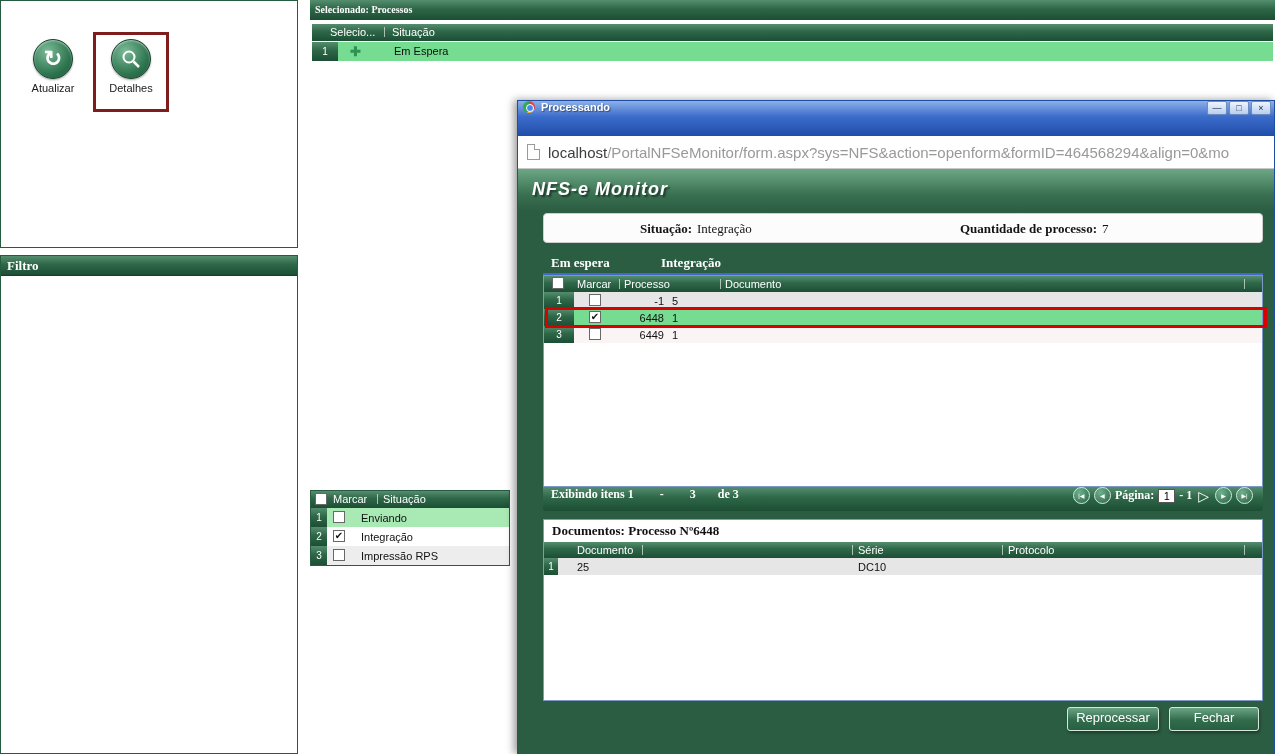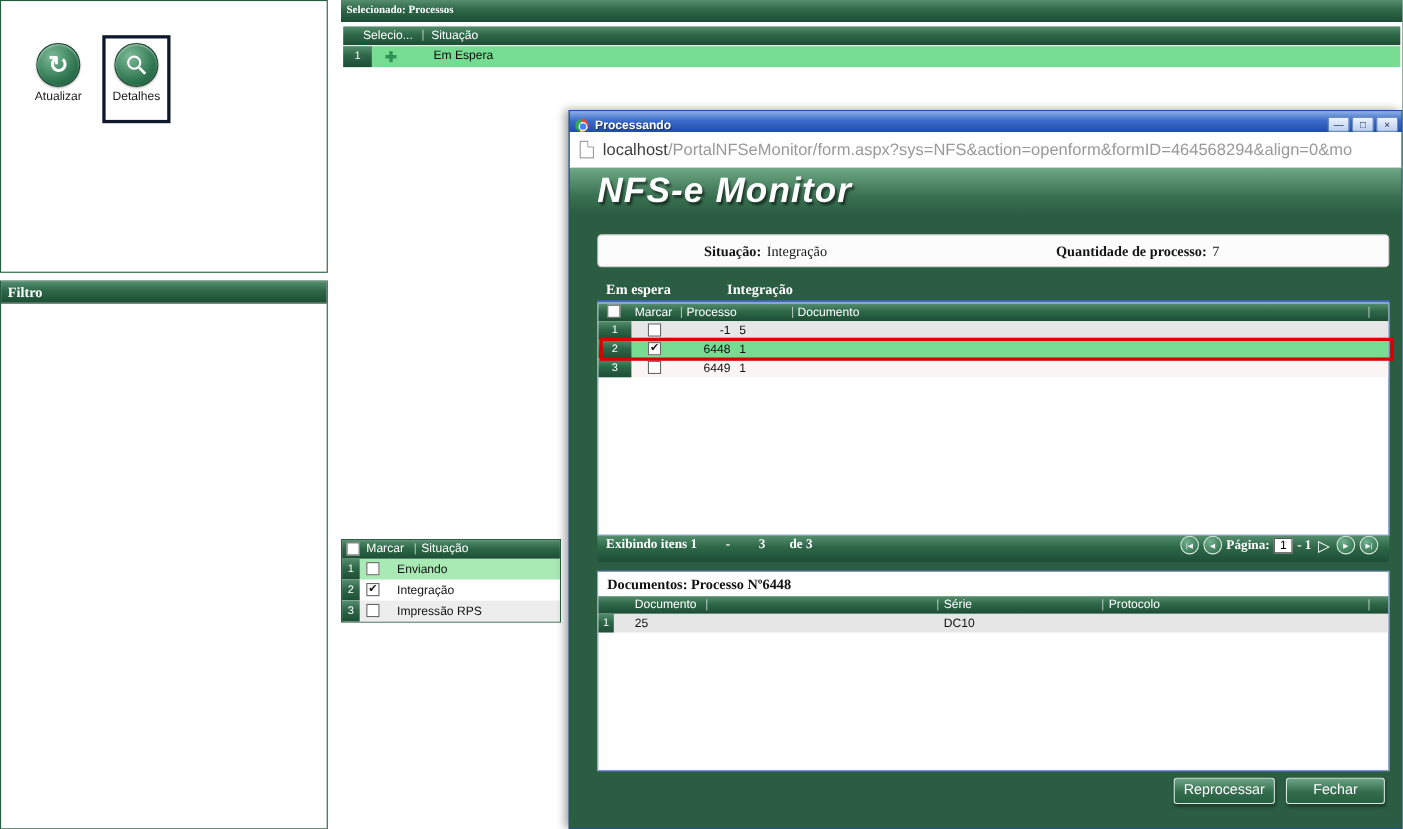--- a/index.html
+++ b/index.html
@@ -10,21 +10,21 @@
   .vsep{position:absolute;width:1px;height:10px;background:rgba(255,255,255,.6);top:3px}
   .cb{width:12px;height:12px;background:#fff;border:1px solid #686868;font-size:10px;line-height:10px;text-align:center;color:#111}
   .num-cell{color:#fff;font-size:10px;text-align:center}
 
   
   .panel{position:absolute;left:0;width:298px;border:1px solid #235c3e;background:#fff}
   #acoes-panel{top:0;height:248px}
   #filtro-panel{top:255px;height:499px}
   .panel-header{height:20px;line-height:20px;padding-left:6px;color:#fff;font-size:13px;border-bottom:1px solid #163d29}
   #btn-atualizar{position:absolute;left:24px;top:38px;width:56px;text-align:center;cursor:pointer}
-  #detalhes-box{position:absolute;left:92px;top:31px;width:62px;height:80px;border:3px solid #0f172a}
+  #detalhes-box{position:absolute;left:92px;top:31px;width:76px;height:80px;border:3px solid #7f1d1d}
   #btn-detalhes{margin-top:4px;width:100%;text-align:center;cursor:pointer}
   .icon-circle{width:40px;height:40px;margin:0 auto;border-radius:50%;border:1px solid #16402b;background:radial-gradient(circle at 35% 30%,#7cbb97,#2e7550 62%,#1c5336);color:#fff;display:flex;align-items:center;justify-content:center;box-shadow:inset 0 1px 2px rgba(255,255,255,.55),0 1px 2px rgba(0,0,0,.35)}
   .icon-circle .g{font-size:22px;font-weight:bold;line-height:1}
   .action-label{font-size:11px;color:#1a1a1a;margin-top:3px}
 
   
   #mid{position:absolute;left:310px;top:0;width:965px;height:754px}
   #mid-header{position:relative;height:20px;line-height:20px;padding-left:5px;color:#fff;font-size:10px;overflow:hidden}
   #sel-table{position:absolute;left:2px;right:2px;top:24px}
   #sel-thead{position:relative;height:17px;color:#fff}
@@ -42,32 +42,32 @@
   #sit-thead .c-marcar{position:absolute;left:22px;top:2px}
   #sit-thead .s1{left:66px}
   #sit-thead .c-sit{position:absolute;left:72px;top:2px}
   .sit-row{position:relative;height:19px}
   .sit-row .num{position:absolute;left:0;top:0;width:16px;height:19px;line-height:19px}
   .sit-row .cb{position:absolute;left:22px;top:3px}
   .sit-row .lbl{position:absolute;left:50px;top:4px;color:#111}
 
   
   #popup{position:absolute;left:517px;top:100px;width:758px;height:654px;z-index:10;background:#2b5d42;border:1px solid #1e4da8;box-shadow:-3px 0 8px rgba(0,0,0,.4)}
-  #titlebar{position:relative;height:19px;background:linear-gradient(180deg,#8db0e8 0%,#3c6ccb 45%,#1f4da9 100%);display:flex;align-items:flex-end}
+  #titlebar{position:relative;height:35px;background:linear-gradient(180deg,#8db0e8 0%,#3c6ccb 45%,#1f4da9 100%);display:flex;align-items:flex-start}
   #chrome-icon{width:12px;height:12px;border-radius:50%;margin-left:5px;background:conic-gradient(#ea4335 0 30%,#fbbc05 30% 55%,#34a853 55% 100%);position:relative;flex:0 0 auto}
   #chrome-icon::after{content:"";position:absolute;left:3px;top:3px;width:6px;height:6px;border-radius:50%;background:#4285f4;border:1px solid #fff}
   #popup-title{color:#fff;font-weight:bold;font-size:11px;margin-left:6px;text-shadow:1px 1px 1px rgba(0,0,0,.45)}
   #win-btns{margin-left:auto;margin-right:3px;display:flex;gap:2px}
   .win-btn{width:20px;height:14px;background:linear-gradient(180deg,#eef4fd,#b9cfef);border:1px solid #6d8cbd;border-radius:2px;font-size:9px;line-height:12px;text-align:center;color:#1a2a4a;cursor:pointer}
   #urlbar{height:33px;background:#fff;border-bottom:1px solid #c8c8c8;display:flex;align-items:center}
   #page-icon{width:13px;height:16px;border:1px solid #9a9a9a;margin-left:9px;position:relative;background:#fdfdfd;flex:0 0 auto}
   #page-icon::after{content:"";position:absolute;right:-1px;top:-1px;border-left:5px solid #fff;border-top:5px solid #fff;box-shadow:-1px 1px 0 #9a9a9a}
   #url-text{margin-left:8px;font-size:15px;color:#999;white-space:nowrap;overflow:hidden}
   #url-domain{color:#3d3d3d}
-  #banner{height:42px;background:linear-gradient(180deg,#6da785 0%,#3a7152 60%,#2b5d42 100%);color:#fff;font-style:italic;font-weight:bold;font-size:32px;line-height:41px;padding-left:25px;letter-spacing:1px;text-shadow:2px 2px 2px rgba(0,0,0,.5)}
+  #banner{height:42px;background:linear-gradient(180deg,#6da785 0%,#3a7152 60%,#2b5d42 100%);color:#fff;font-style:italic;font-weight:bold;font-size:18px;line-height:41px;padding-left:14px;letter-spacing:1px;text-shadow:2px 2px 2px rgba(0,0,0,.5)}
   #pcontent{position:absolute;left:0;right:0;top:94px;bottom:0}
 
   #status-strip{position:absolute;left:25px;width:720px;top:18px;height:30px;background:#fcfcfc;border:1px solid #cfcfcf;border-radius:4px}
   #status-strip .grp{position:absolute;top:7px;font-size:13px;color:#141414}
   #grp-sit{left:96px}
   #grp-qtd{left:416px}
   .stat-val{font-family:"Liberation Serif",serif;font-weight:normal;margin-left:5px}
 
   #tabs{position:absolute;left:25px;width:720px;top:56px;height:24px;border-bottom:2px solid #4368cf}
   .tab{position:absolute;top:4px;color:#fff;font-size:13px;cursor:pointer}

